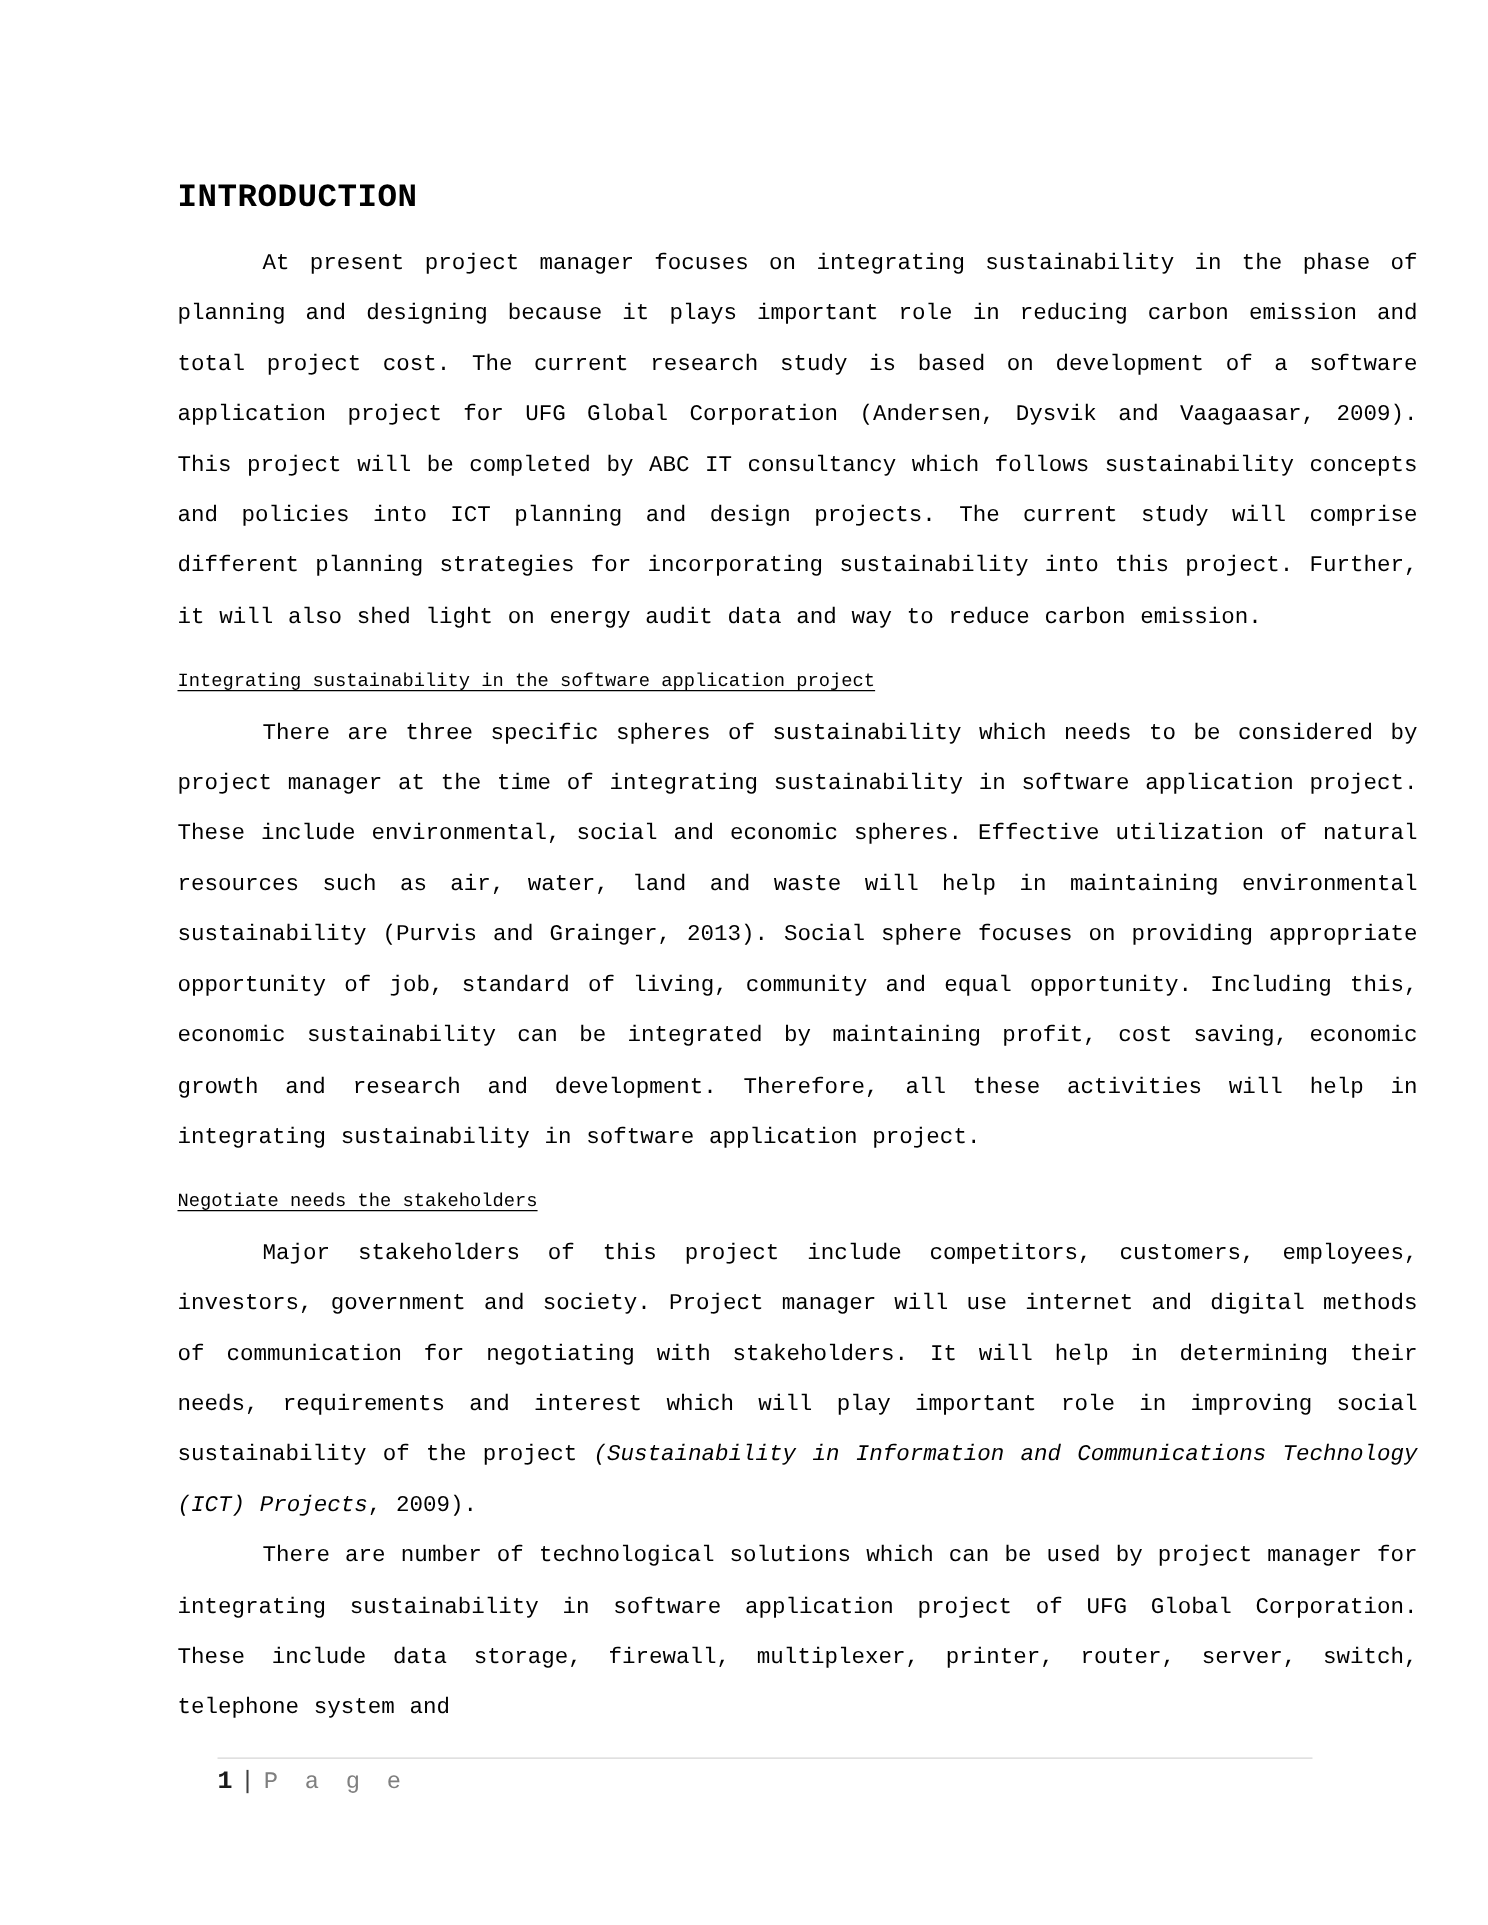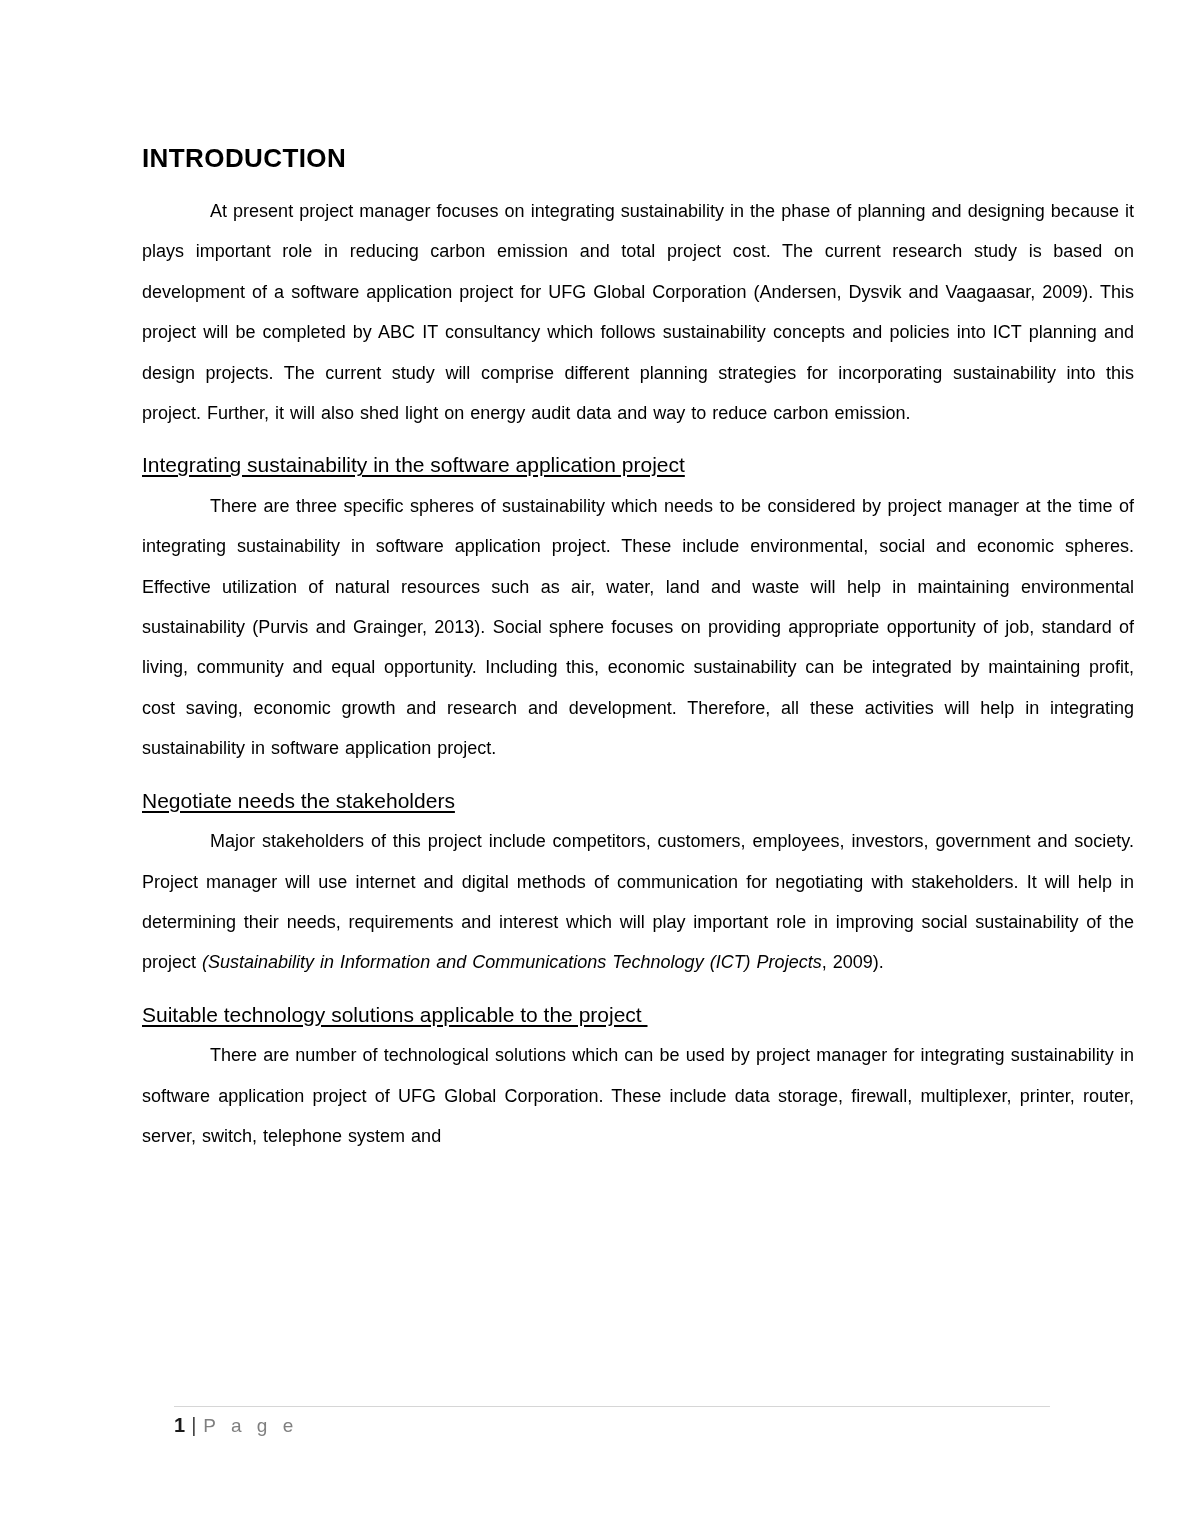--- a/index.html
+++ b/index.html
@@ -3,42 +3,42 @@
 <meta charset="utf-8">
 <style>
   * { box-sizing: border-box; }
   html, body { margin: 0; padding: 0; background: #ffffff; }
   .page {
     position: relative;
     width: 1190px;
     height: 1540px;
     background: #ffffff;
     color: #000000;
-    font-family: Liberation Sans, sans-serif;
+    font-family: Liberation Mono, monospace;
     padding: 143px 56px 0 142px;
     overflow: hidden;
   }
   .doc-title {
     font-size: 26px;
     line-height: 30px;
     font-weight: bold;
     letter-spacing: 0.4px;
     margin: 0 0 18px 0;
   }
   .para {
     font-size: 18px;
     line-height: 40.4px;
     margin: 0;
     text-align: justify;
     text-indent: 68px;
     word-spacing: 1px;
   }
   .para .cite-italic { font-style: italic; }
   .subheading {
-    font-size: 21px;
+    font-size: 15px;
     line-height: 40.4px;
     font-weight: normal;
     text-decoration: underline;
     text-underline-offset: 3px;
     margin: 12px 0 0 0;
   }
   .doc-footer {
     position: absolute;
     left: 142px;
     right: 140px;
@@ -78,21 +78,20 @@
   <p class="para">At present project manager focuses on integrating sustainability in the phase of planning and designing because it plays important role in reducing carbon emission and total project cost. The current research study is based on development of a software application project for UFG Global Corporation (Andersen, Dysvik and Vaagaasar, 2009). This project will be completed by ABC IT consultancy which follows sustainability concepts and policies into ICT planning and design projects. The current study will comprise different planning strategies for incorporating sustainability into this project. Further, it will also shed light on energy audit data and way to reduce carbon emission.</p>
 
   <h2 class="subheading">Integrating sustainability in the software application project</h2>
 
   <p class="para">There are three specific spheres of sustainability which needs to be considered by project manager at the time of integrating sustainability in software application project. These include environmental, social and economic spheres. Effective utilization of natural resources such as air, water, land and waste will help in maintaining environmental sustainability (Purvis and Grainger, 2013). Social sphere focuses on providing appropriate opportunity of job, standard of living, community and equal opportunity. Including this, economic sustainability can be integrated by maintaining profit, cost saving, economic growth and research and development. Therefore, all these activities will help in integrating sustainability in software application project.</p>
 
   <h2 class="subheading">Negotiate needs the stakeholders</h2>
 
   <p class="para"><span>Major stakeholders of this project include competitors, customers, employees, investors, government and society. Project manager will use internet and digital methods of communication for negotiating with stakeholders. It will help in determining their needs, requirements and interest which will play important role in improving social sustainability of the project </span><span class="cite-italic">(Sustainability in Information and Communications Technology (ICT) Projects</span><span>, 2009).</span></p>
 
-  <h2 class="subheading">Suitable technology solutions applicable to the project&nbsp;</h2>
 
   <p class="para">There are number of technological solutions which can be used by project manager for integrating sustainability in software application project of UFG Global Corporation. These include data storage, firewall, multiplexer, printer, router, server, switch, telephone system and</p>
 
   <div class="doc-footer">
     <hr class="footer-rule">
     <div class="footer-line"><span class="page-number">1</span><span class="footer-sep">|</span><span class="page-label">P a g e</span></div>
   </div>
 
 </div>
 

